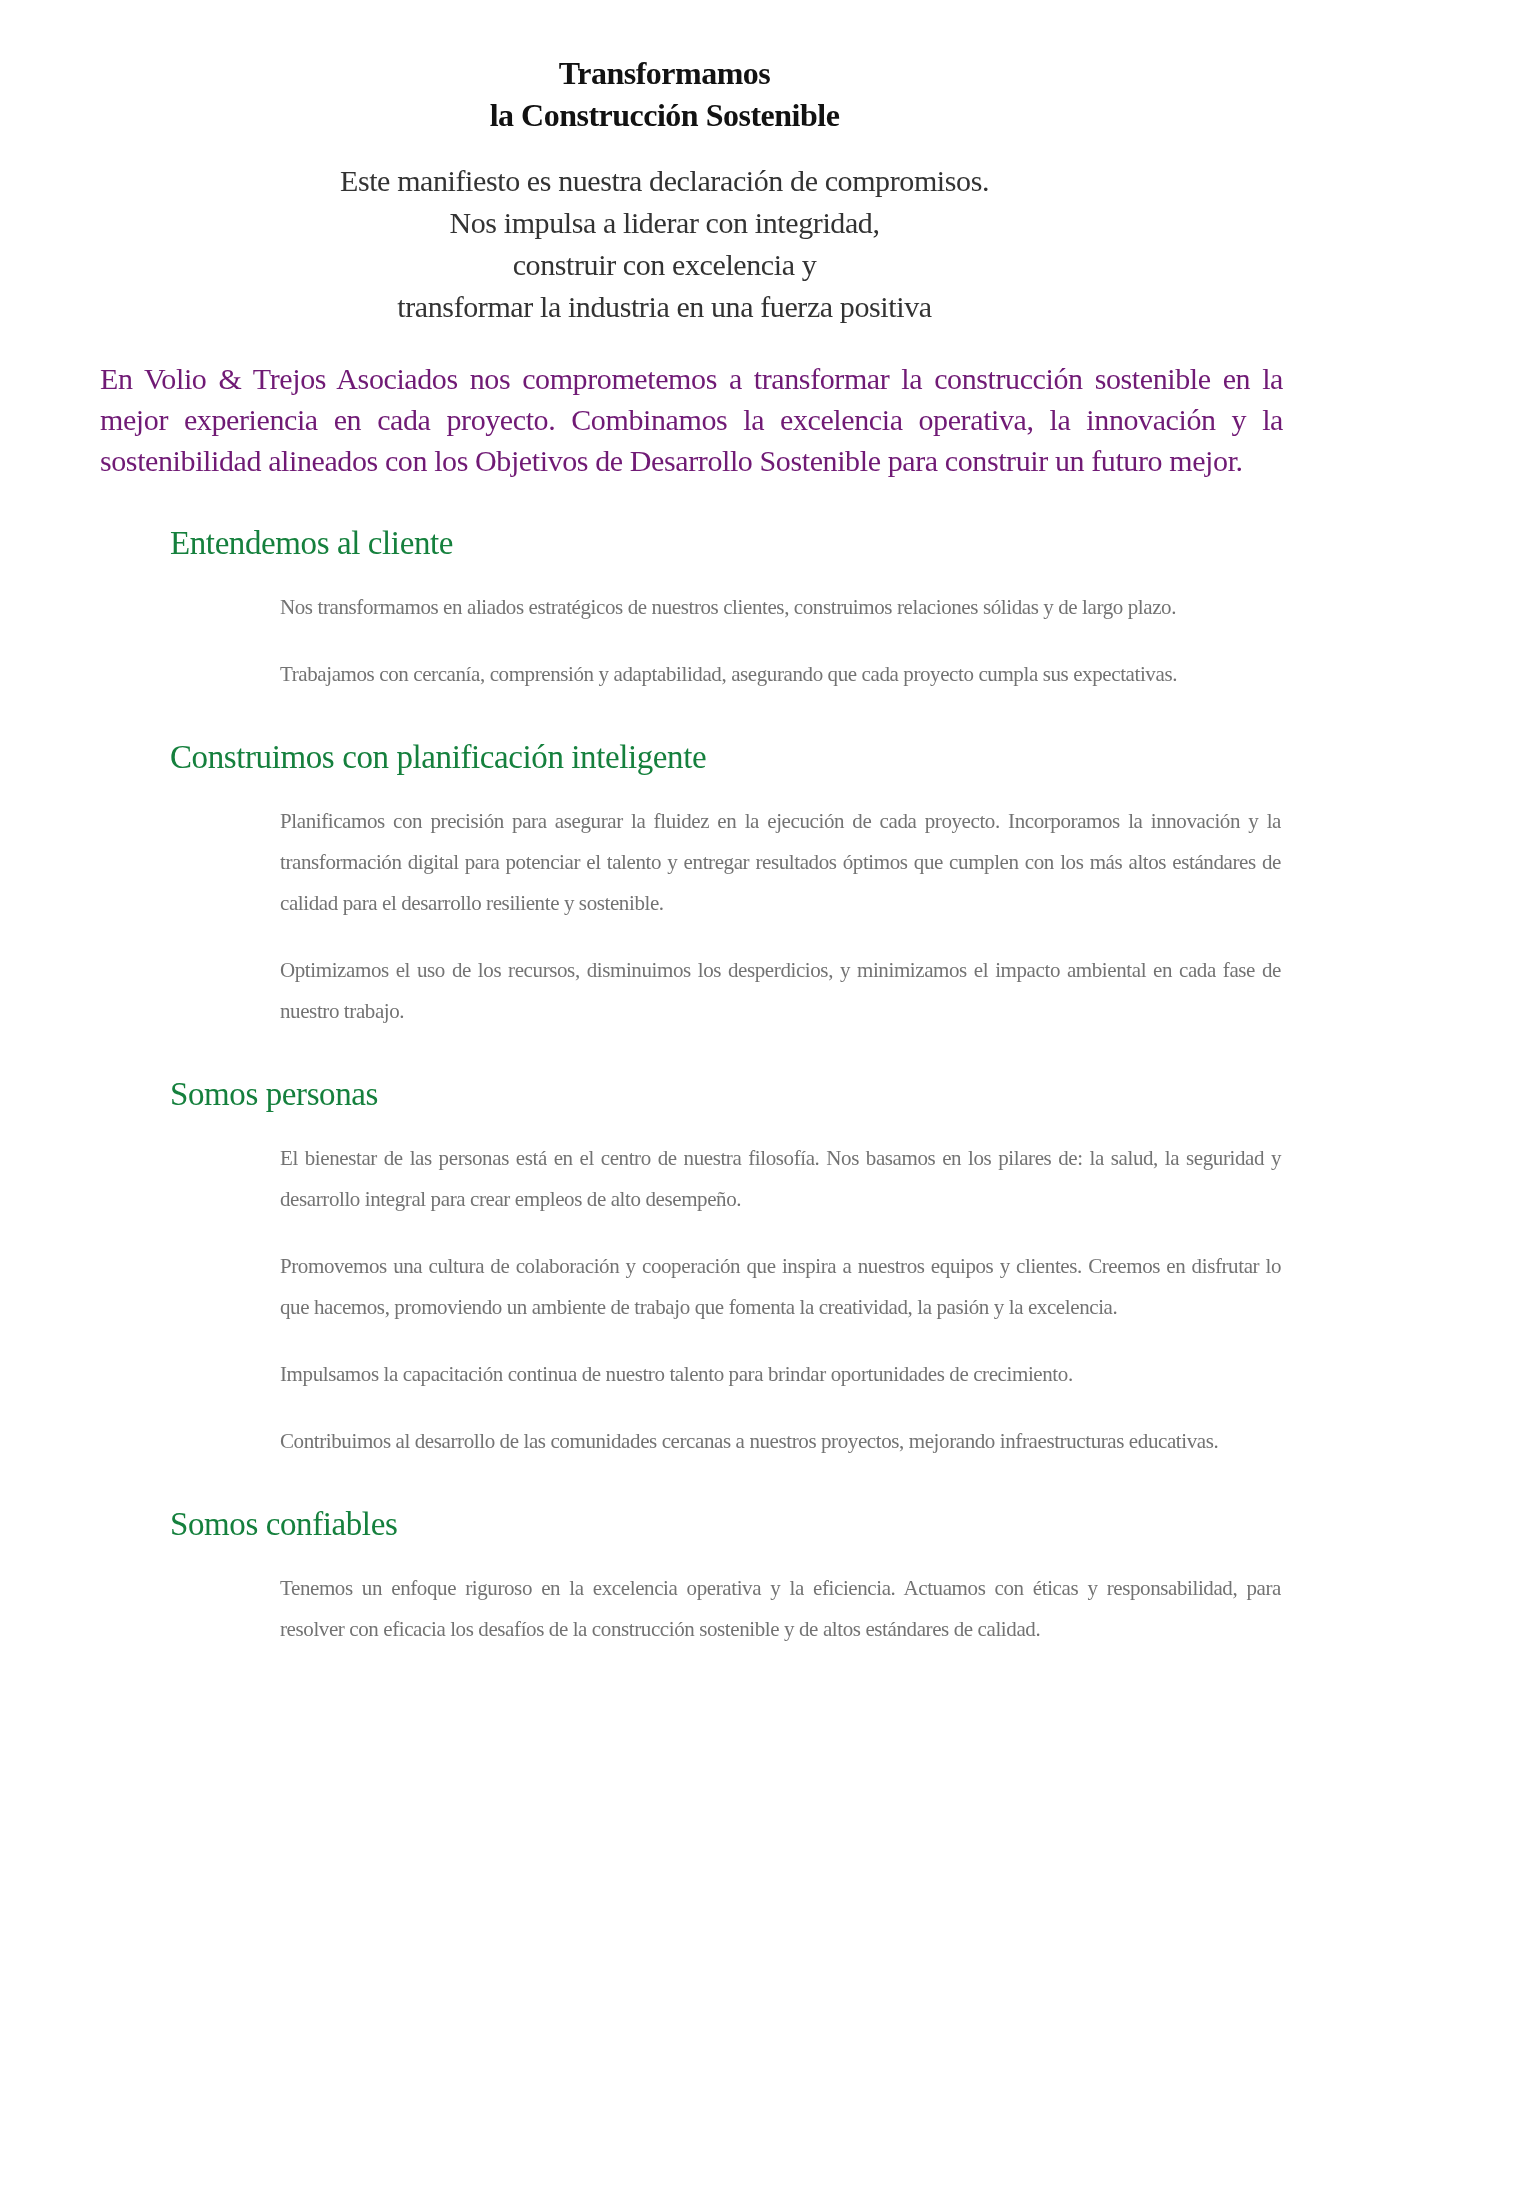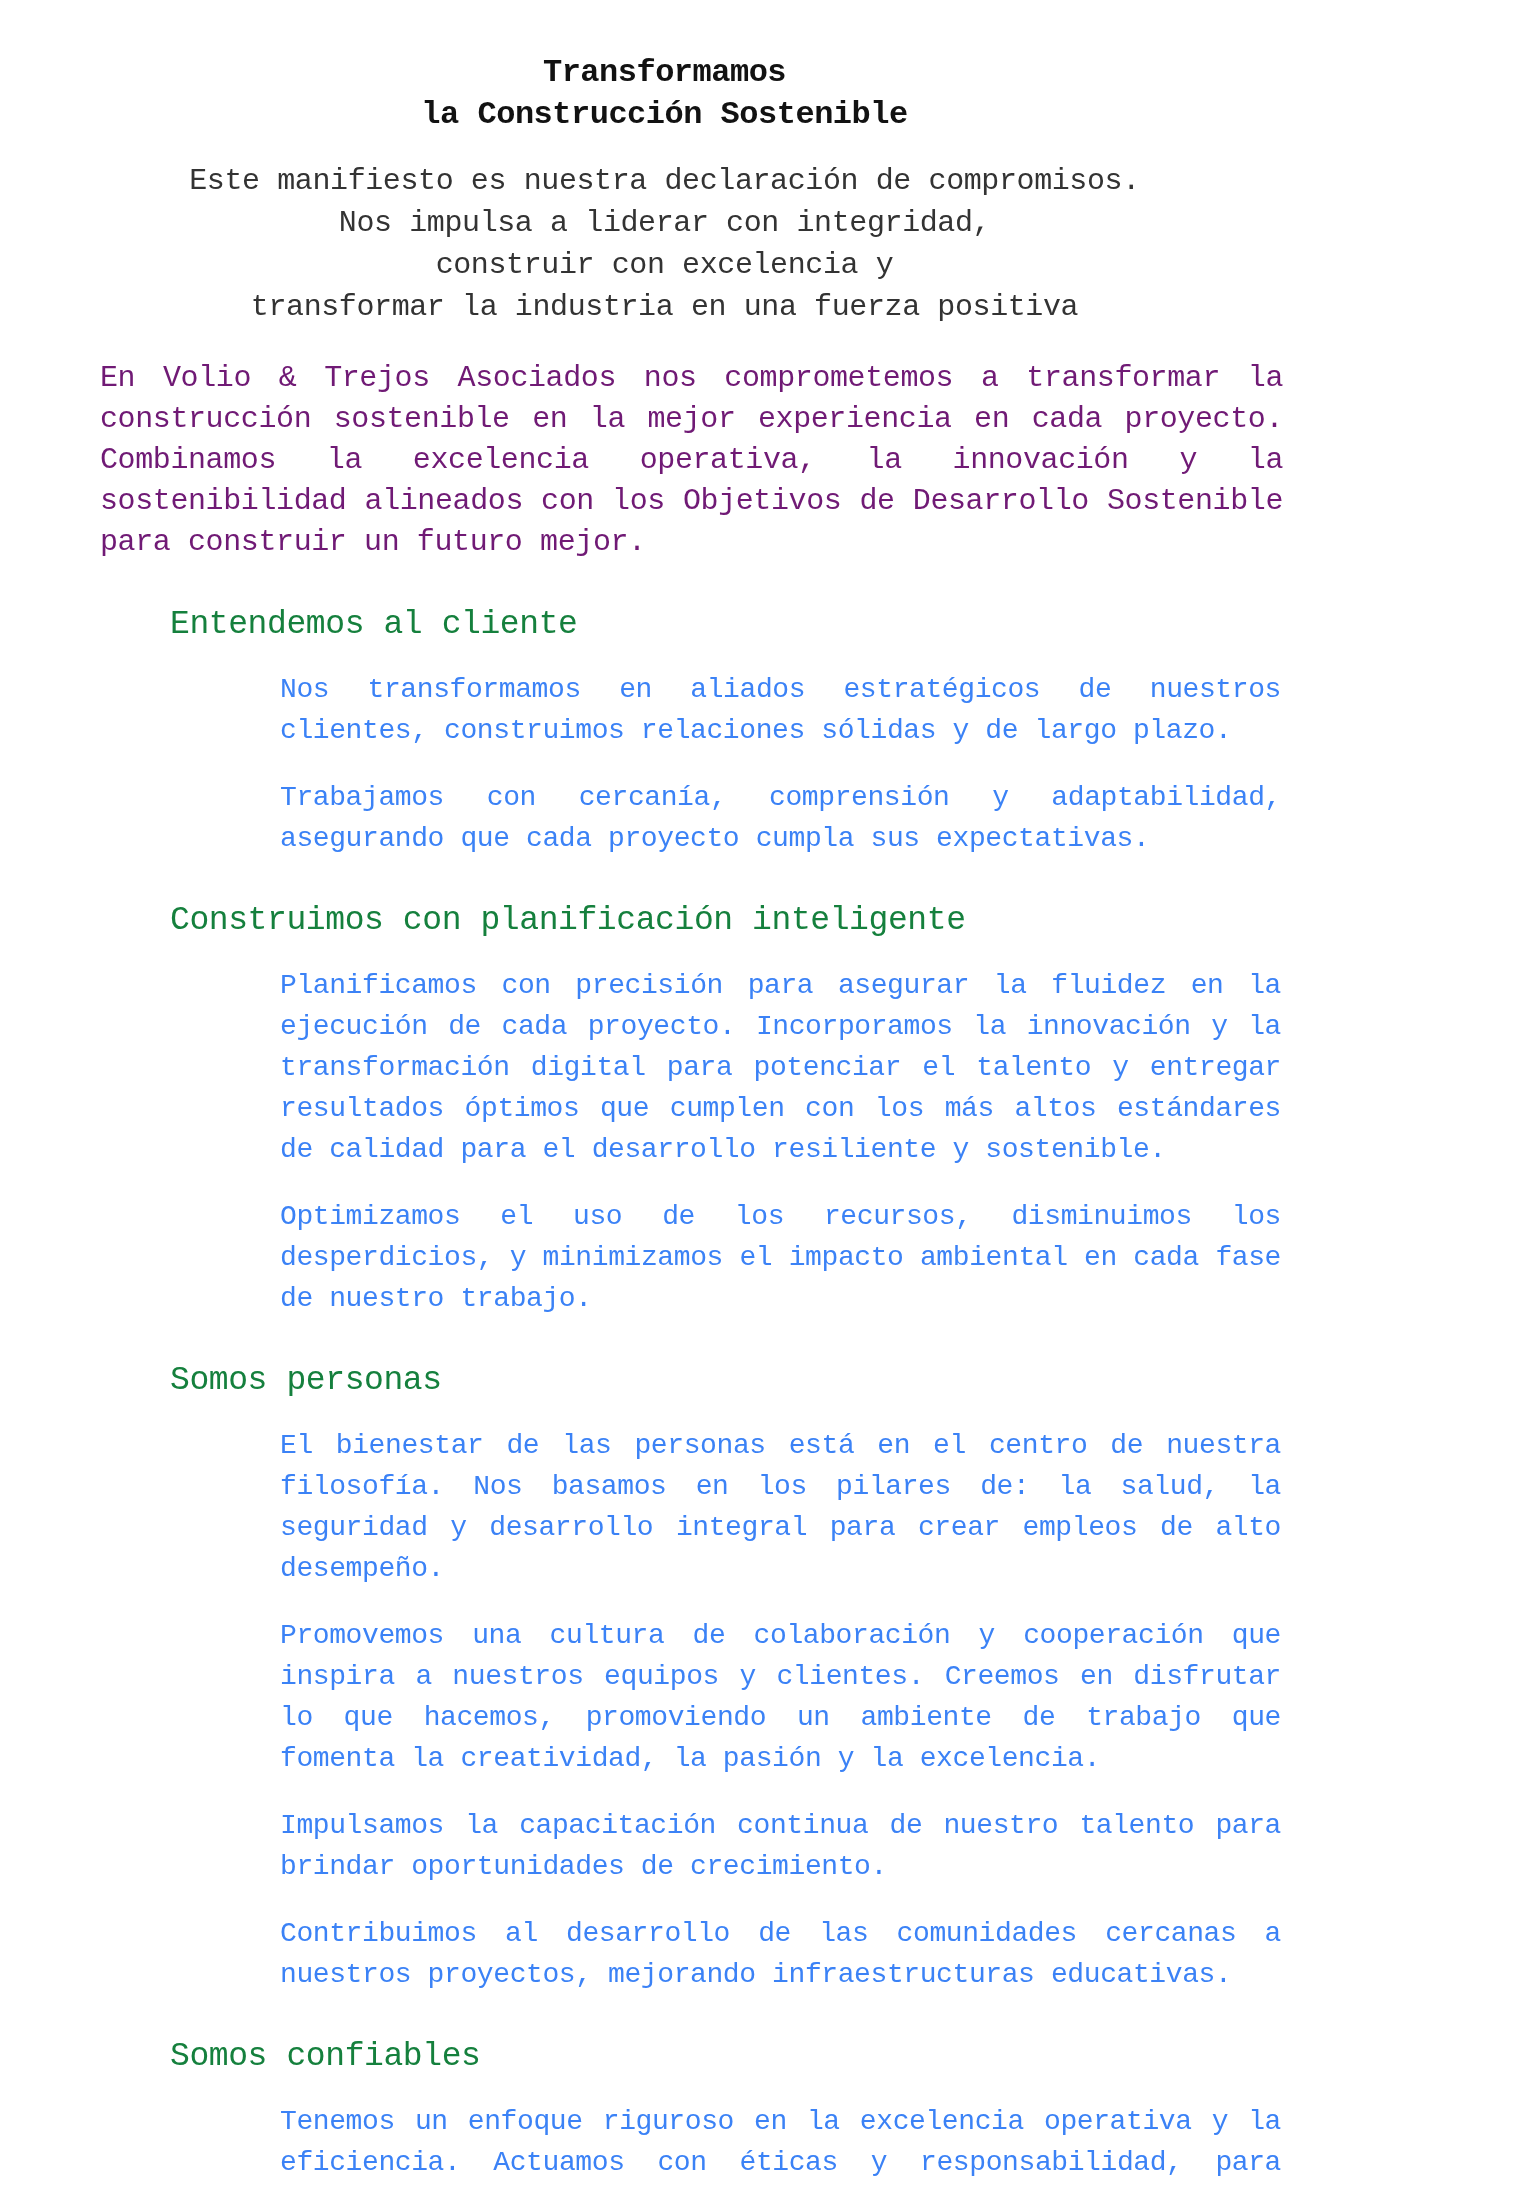--- a/index.html
+++ b/index.html
@@ -6,21 +6,21 @@
     margin: 0;
     padding: 0;
     background: #ffffff;
   }
   .page {
     position: relative;
     width: 1329px;
     height: 2186px;
     background: #ffffff;
     overflow: hidden;
-    font-family: Liberation Mono, monospace;
+    font-family: Liberation Serif, serif;
     color: #333333;
     letter-spacing: -0.4px;
     border-radius: 10px;
   }
   .title-block {
     padding-top: 52px;
     text-align: center;
     font-weight: bold;
     font-size: 32px;
     line-height: 42px;
@@ -46,24 +46,24 @@
   .section-heading {
     margin: 40px 0 0 170px;
     font-size: 33px;
     line-height: 44px;
     font-weight: 400;
     color: #15803d;
   }
   .section-paragraph {
     margin: 26px 48px 0 280px;
     text-align: justify;
-    font-size: 28px;
+    font-size: 21px;
     line-height: 41px;
     font-weight: 300;
-    color: #3b82f6;
+    color: #737373;
   }
   .section-paragraph.first {
     margin-top: 22px;
   }
 </style>
 </head>
 <body>
 
 <div class="page">
 

